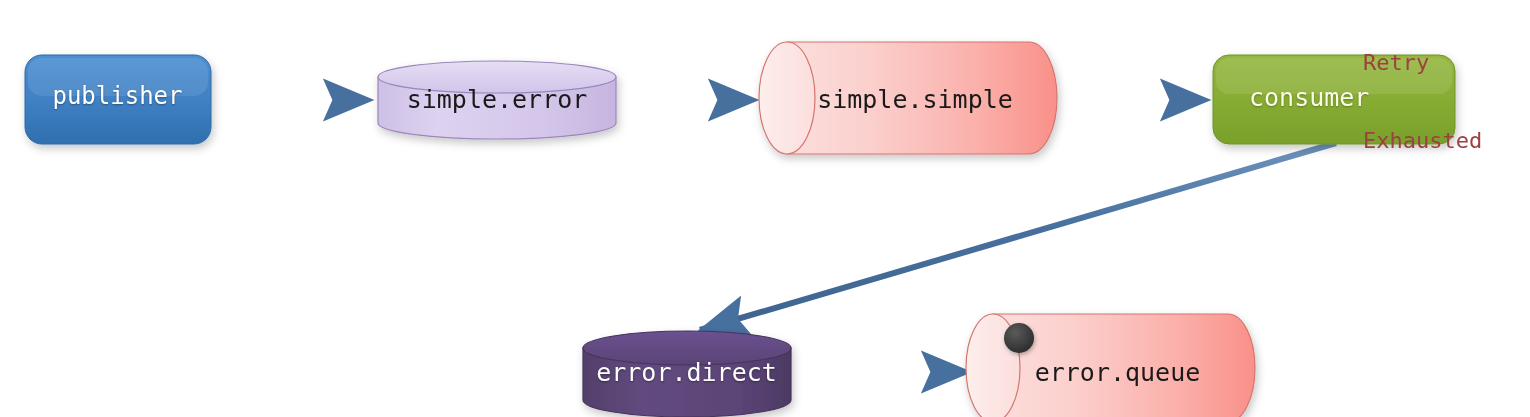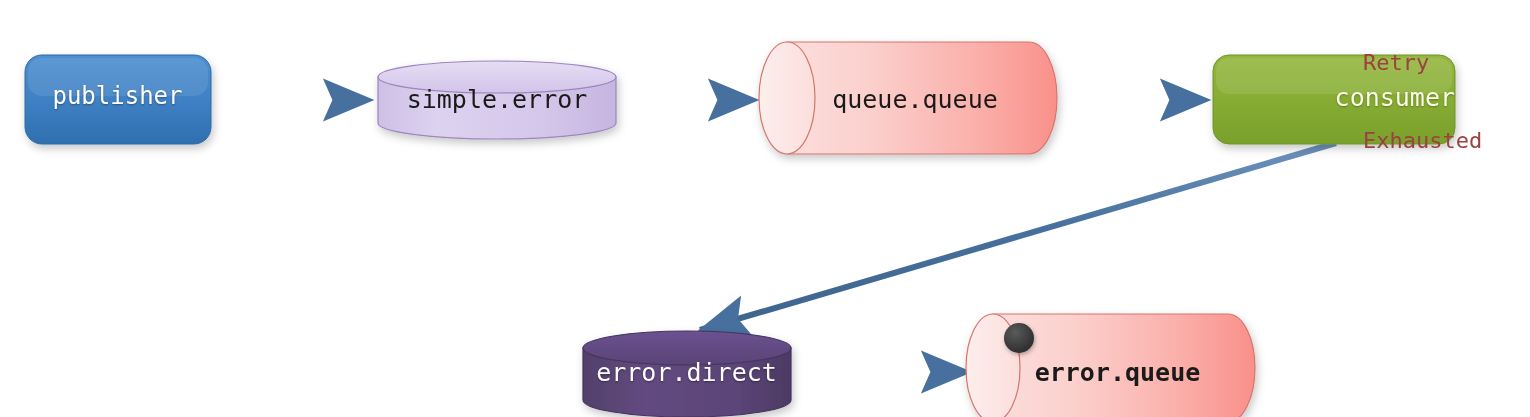--- a/index.html
+++ b/index.html
@@ -46,38 +46,38 @@
     color: #1a1a1a;
   }
   .label-simple-queue {
     left: 790px; top: 85px; width: 250px;
     text-align: center;
     font-size: 25px;
     color: #1a1a1a;
   }
   .label-consumer {
     left: 1213px; top: 83px; width: 242px;
-    text-align: right;
+    text-align: left;
     font-size: 25px;
     color: #fbfde9;
     text-shadow: 0 1px 2px rgba(0,0,0,0.30);
+    padding-left: 36px;
   }
   .label-error-direct {
     left: 583px; top: 358px; width: 207px;
     text-align: center;
     font-size: 25px;
     color: #ffffff;
     text-shadow: 0 1px 2px rgba(0,0,0,0.40);
   }
   .label-error-queue {
     left: 1010px; top: 358px; width: 215px;
     text-align: center;
     font-size: 25px;
     color: #1a1a1a;
-    font-weight: bold;
   }
   .annotation {
     position: absolute;
     left: 1363px;
     top: -2px;
     font-family: "DejaVu Sans Mono", "Liberation Mono", monospace;
     font-size: 22px;
     line-height: 26px;
     color: #9c4040;
     white-space: pre;
@@ -206,21 +206,21 @@
       <path d="M993,314 L993,422" stroke="#d4756e" stroke-width="1.2" fill="none"></path>
       <ellipse cx="993" cy="368" rx="27" ry="54" fill="url(#gradPinkCap)" stroke="#d4756e" stroke-width="1.2"></ellipse>
       <circle cx="1019" cy="338" r="15" fill="url(#gradDot)" filter="url(#tinyShadow)"></circle>
     </g>
   </svg>
 
   <div class="node-label label-publisher">publisher</div>
 
   <div class="node-label label-simple-direct">simple.error</div>
 
-  <div class="node-label label-simple-queue">queue.queue</div>
+  <div class="node-label label-simple-queue">simple.simple</div>
 
   <div class="node-label label-consumer">consumer</div>
 
   <div class="node-label label-error-direct">error.direct</div>
 
   <div class="node-label label-error-queue">error.queue</div>
 
   <div class="annotation">
     <span class="line">Retry</span>
     <span class="line">Exhausted</span>

